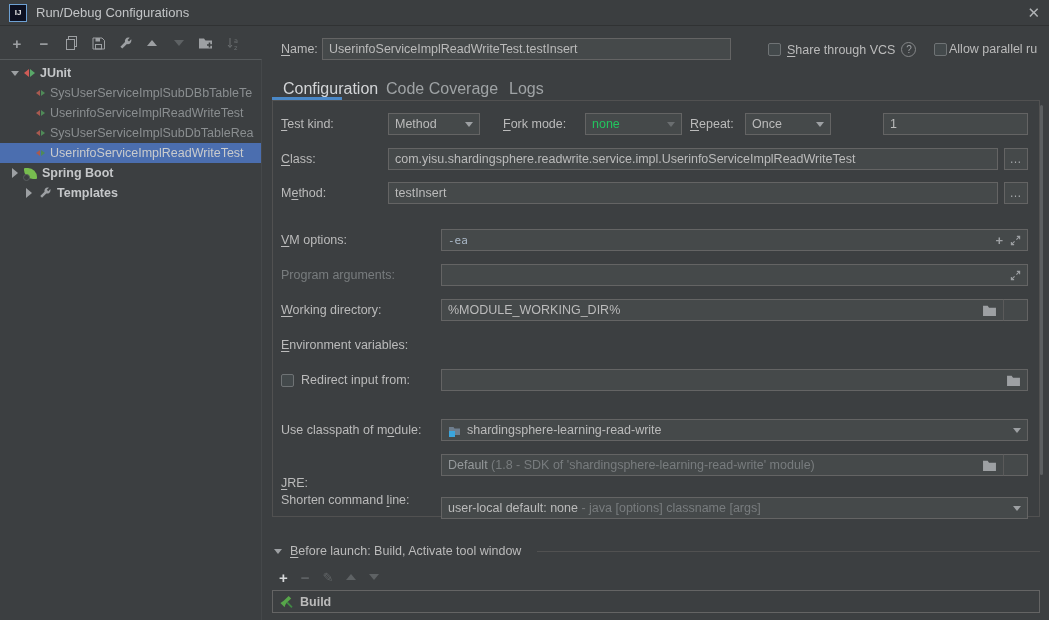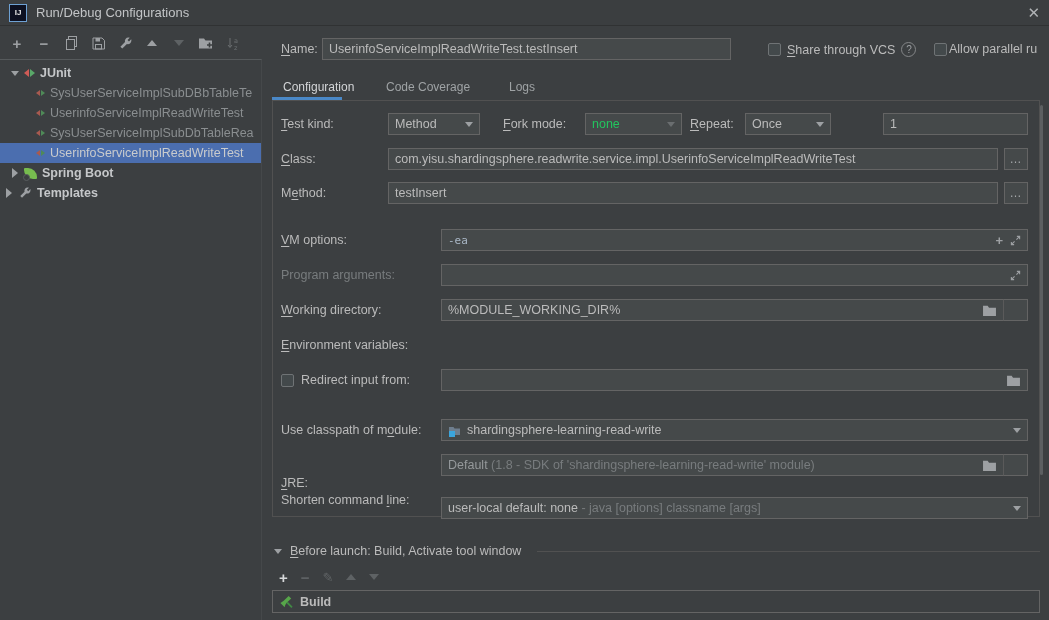--- a/index.html
+++ b/index.html
@@ -54,21 +54,21 @@
   .fld.dim .combo-arr{border-top-color:#6a6e70;}
   .attach{position:absolute;background:#45494a;border:1px solid #646464;border-left:1px solid #5a5a5a;
     box-sizing:border-box;height:22px;width:25px;display:flex;align-items:center;justify-content:center;}
   .browse{position:absolute;background:#45494a;border:1px solid #646464;box-sizing:border-box;height:22px;width:24px;
     display:flex;align-items:center;justify-content:center;color:#a5a8aa;font-size:12px;letter-spacing:1px;}
   .mono{font-family:"DejaVu Sans Mono",monospace;font-size:11px;color:#a9b7c6;}
   .cb{width:13px;height:13px;background:#43494b;border:1px solid #6f7375;border-radius:2px;box-sizing:border-box;flex:0 0 auto;}
   .help{width:15px;height:15px;border:1px solid #848688;border-radius:50%;font-size:10px;color:#9da0a3;
     display:flex;align-items:center;justify-content:center;box-sizing:border-box;}
   .panel{position:absolute;left:272px;top:100px;width:768px;height:417px;border:1px solid #515151;box-sizing:border-box;}
-  .tab{position:absolute;top:80px;font-size:12px;color:#9fa3a5;}
+  .tab{position:absolute;top:80px;font-size:16px;color:#9fa3a5;}
   .tab.on{color:#d3d5d7;}
   .tabline{position:absolute;height:3px;background:#4a88c7;}
   .dimtext{color:#787c7e;}
   .redact{display:inline-block;width:90px;height:13px;margin-left:2px;border-radius:2px;opacity:.8;
     background:linear-gradient(90deg,#8b8f92 0 12%,#6f7376 12% 25%,#999da0 25% 40%,#7a7e81 40% 55%,#8f9396 55% 70%,#75797c 70% 85%,#94989b 85% 100%);
     filter:blur(2px);}
   .sep{flex:1;height:1px;background:#515151;margin-left:8px;}
   .scroll{position:absolute;left:1040px;top:105px;width:3px;height:370px;background:#5c5f61;border-radius:2px;}
   svg{display:block;}
 </style>
@@ -168,21 +168,21 @@
         </span>
       <span class="cname">UserinfoServiceImplReadWriteTest</span>
     </div>
     <div class="trow" style="padding-left:6px;">
       <span class="tw">
           <span class="tri-rt"></span>
         </span>
       <span class="leaf"></span>
       <span class="gname">Spring Boot</span>
     </div>
-    <div class="trow" style="padding-left:0;">
+    <div class="trow" style="padding-left:20px;">
       <span class="tw">
           <span class="tri-rt"></span>
         </span>
       <svg width="14" height="14" viewBox="0 0 15 15">
           <path d="M13.4 4.6a3.5 3.5 0 0 1-4.5 3.4L4.3 12.6 2.4 10.7 7 6.1a3.5 3.5 0 0 1 3.4-4.5c.5 0 .9.1 1.3.2L9.5 4l1.5 1.5 2.2-2.2c.1.4.2.8.2 1.3z" fill="#9da0a3"></path>
         </svg>
       <span class="gname">Templates</span>
     </div>
   </div>
 

